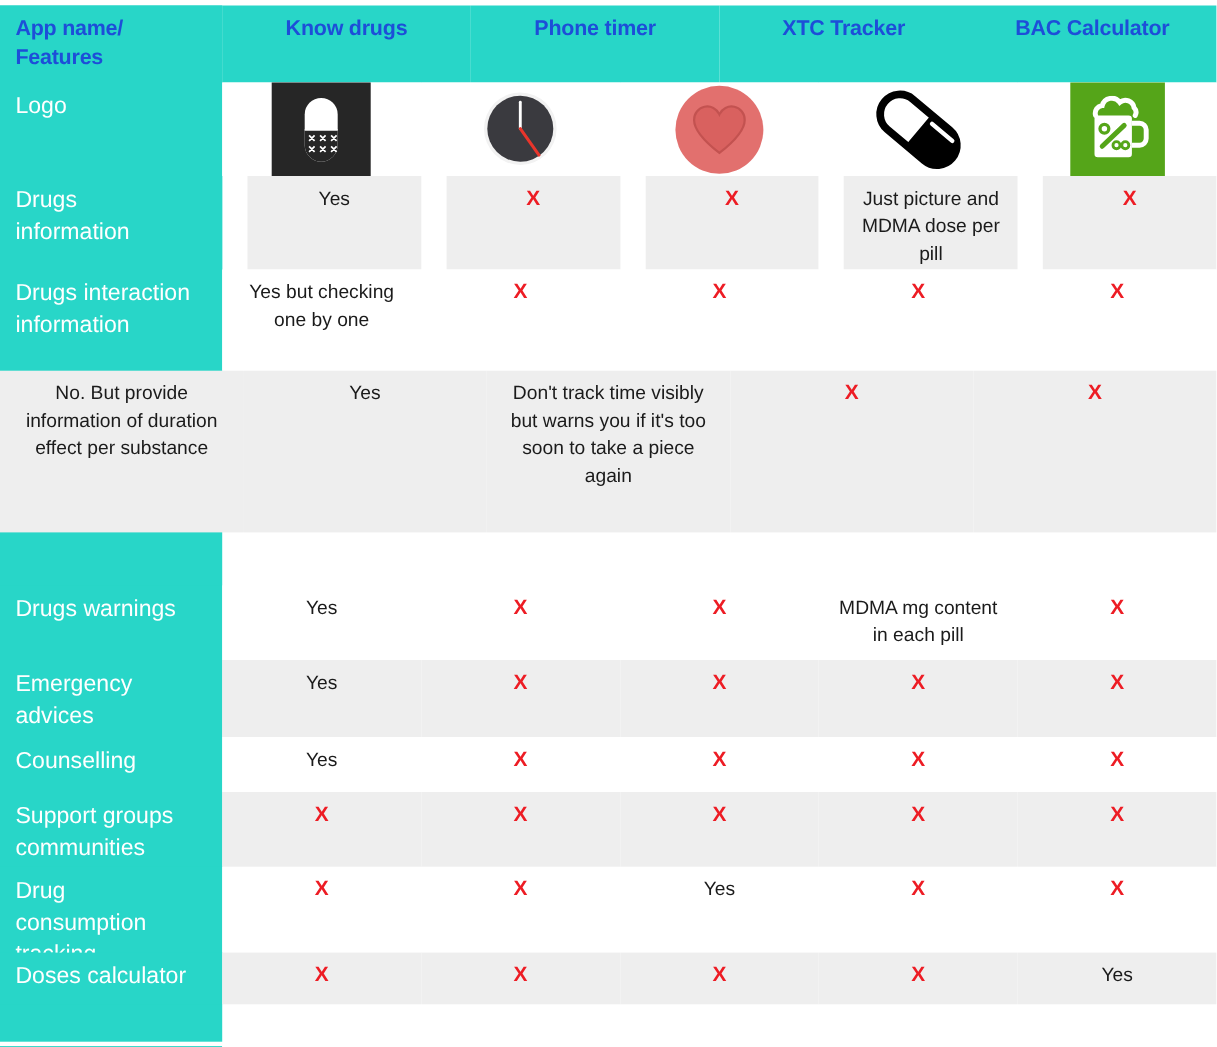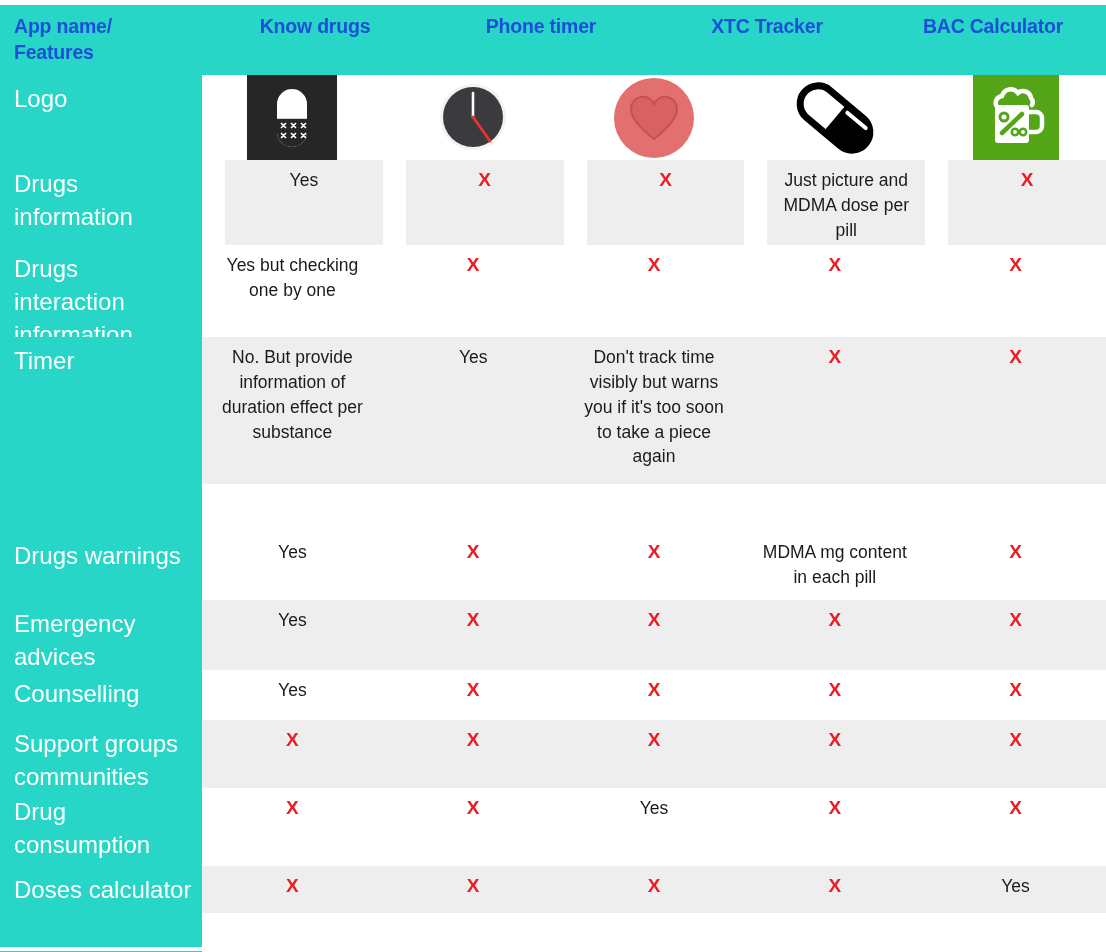--- a/index.html
+++ b/index.html
@@ -59,21 +59,21 @@
     width:1106px;
     box-sizing:border-box;
   }
   .row.alt .cell{background:#eeeeee;}
   .row .cell{background:#ffffff;}
 
   .label{
     flex:0 0 202px;width:202px;
     background:#28d6c8 !important;
     color:#ffffff;
-    font-size:24px;
+    font-size:21px;
     line-height:1.37;
     padding:8px 10px 0 14px;
     box-sizing:border-box;
     text-align:left;
   }
   .cell{
     flex:1 1 0;
     box-sizing:border-box;
     text-align:center;
     font-size:17.5px;
@@ -222,21 +222,20 @@
         <div class="row" style="height: 92px;">
           <div class="label" style="white-space: pre-line;">Drugs interaction
 information</div>
           <div class="cell">Yes but checking one by one</div>
           <div class="cell"><span class="xmark">X</span></div>
           <div class="cell"><span class="xmark">X</span></div>
           <div class="cell"><span class="xmark">X</span></div>
           <div class="cell"><span class="xmark">X</span></div>
         </div>
         <div class="row alt" style="height: 147px;">
-          <div class="label" style="white-space: pre-line;">Timer</div>
           <div class="cell">No. But provide information of duration effect per substance</div>
           <div class="cell">Yes</div>
           <div class="cell">Don't track time visibly but warns you if it's too soon to take a piece again</div>
           <div class="cell"><span class="xmark">X</span></div>
           <div class="cell"><span class="xmark">X</span></div>
         </div>
         <div class="row" style="height: 68px; margin-top: 48px;">
           <div class="label" style="white-space: pre-line;">Drugs warnings</div>
           <div class="cell">Yes</div>
           <div class="cell"><span class="xmark">X</span></div>

